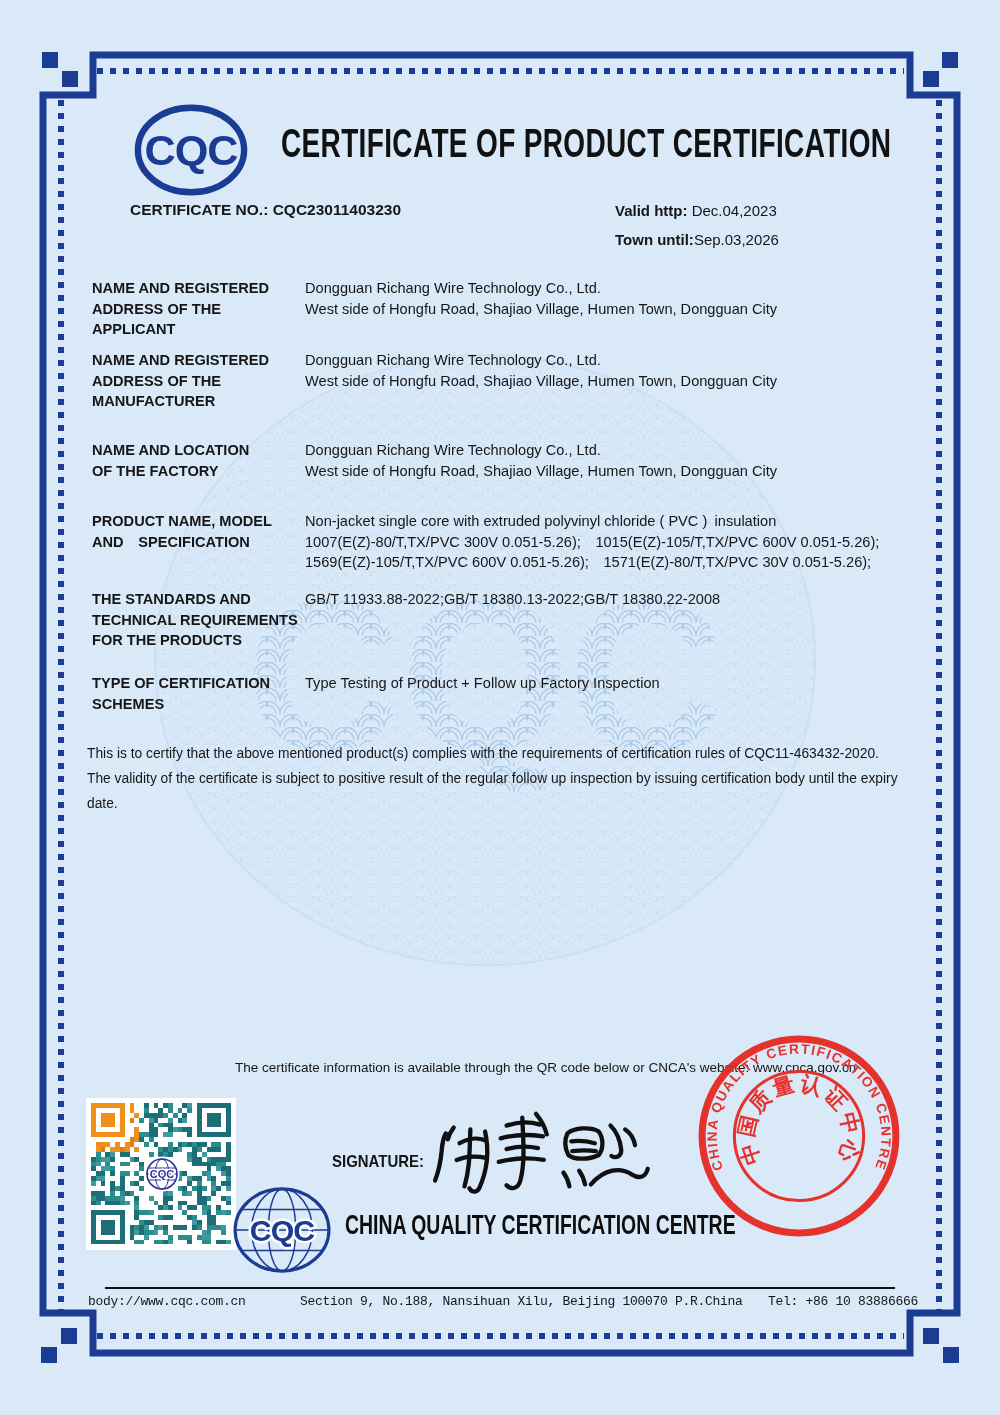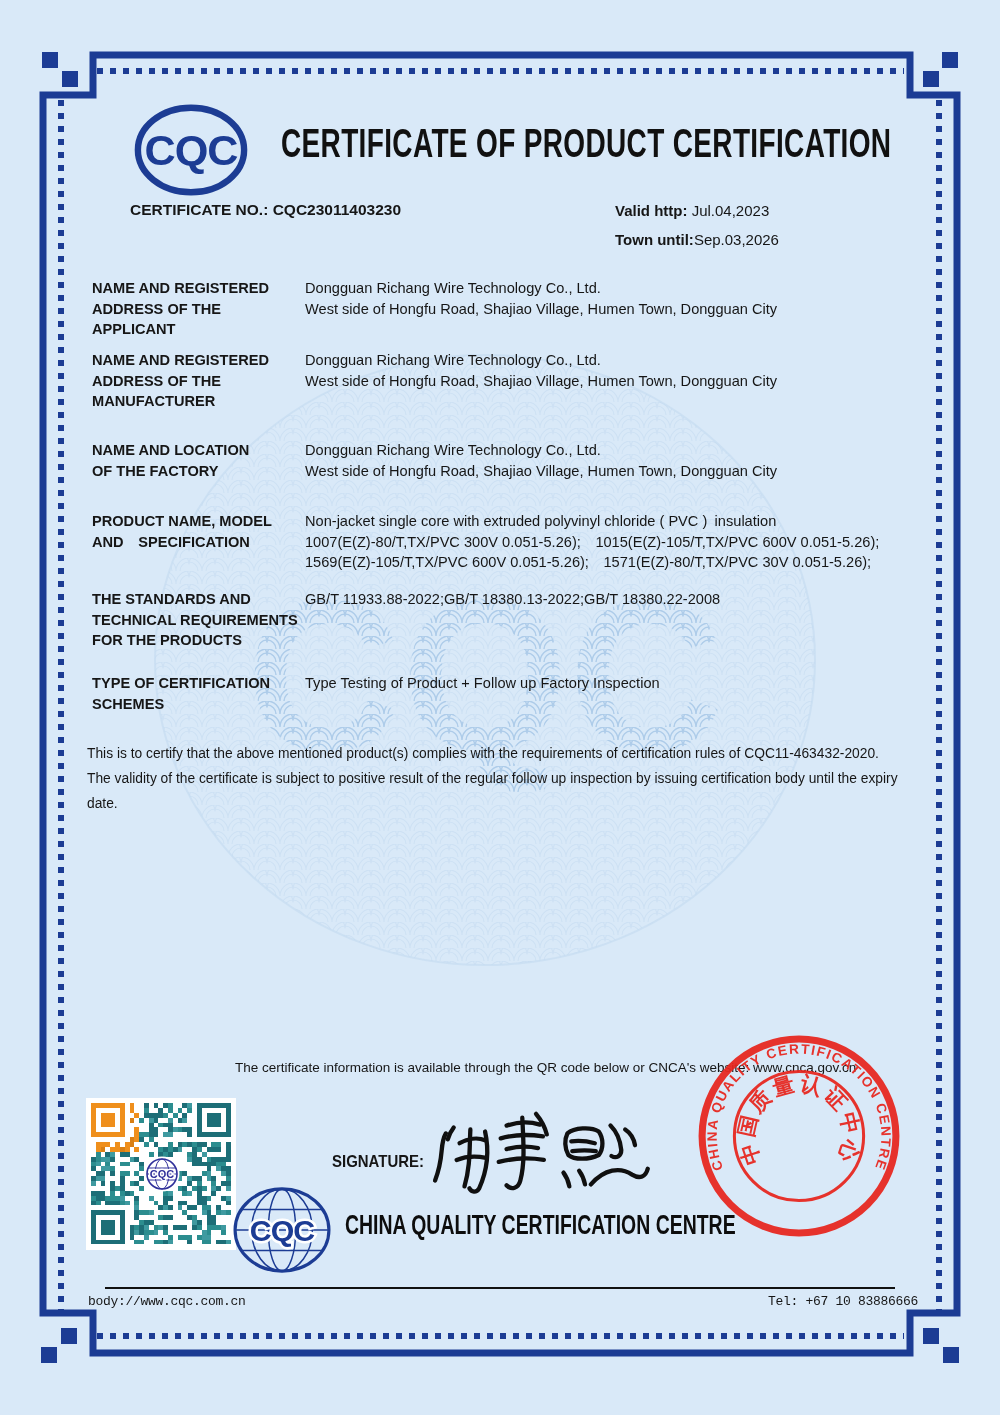--- a/index.html
+++ b/index.html
@@ -88,21 +88,21 @@
     <text x="60" y="63" text-anchor="middle" font-size="44" font-weight="bold" letter-spacing="-1" font-family="Liberation Sans, sans-serif" style="fill:var(--navy)">CQC</text>
   </svg>
   <div class="abs title">CERTIFICATE OF PRODUCT CERTIFICATION</div>
 
   <div class="abs certline">
     <span>CERTIFICATE NO.:</span>
     <span>CQC23011403230</span>
   </div>
   <div class="abs validline" style="left:615px;top:202px;">
     <b>Valid http:</b>
-    <span>Jul.04,2023</span>
+    <span>Dec.04,2023</span>
   </div>
   <div class="abs validline" style="left:615px;top:231px;">
     <b>Town until:</b><span>Sep.03,2026</span>
   </div>
 
   <div class="row" style="top:278px;">
     <div class="lab">NAME AND REGISTERED
 ADDRESS OF THE APPLICANT</div>
     <div class="val">Dongguan Richang Wire Technology Co., Ltd.
 West side of Hongfu Road, Shajiao Village, Humen Town, Dongguan City</div>
@@ -1050,15 +1050,16 @@
     <text font-size="13.5" font-weight="bold" letter-spacing="1.5" font-family="Liberation Sans, sans-serif" style="fill:var(--red)">
       <textPath href="#arcEn" startOffset="50%" text-anchor="middle">CHINA QUALITY CERTIFICATION CENTRE</textPath>
     </text>
     <text font-size="21" font-weight="bold" letter-spacing="3" font-family="Liberation Sans, sans-serif" style="fill:var(--red)">
       <textPath href="#arcCn" startOffset="50%" text-anchor="middle">中国质量认证中心</textPath>
     </text>
   </svg>
 
   <div class="abs footer-rule"></div>
   <div class="abs footer-text" style="left:88px;">body://www.cqc.com.cn</div>
-  <div class="abs footer-text" style="left:768px;">Tel: +67 10 83886666</div>
+  <div class="abs footer-text" style="left:300px;">Section 9, No.188, Nansihuan Xilu, Beijing 100070 P.R.China</div>
+  <div class="abs footer-text" style="left:768px;">Tel: +86 10 83886666</div>
 
 </div>
 
 </body></html>

